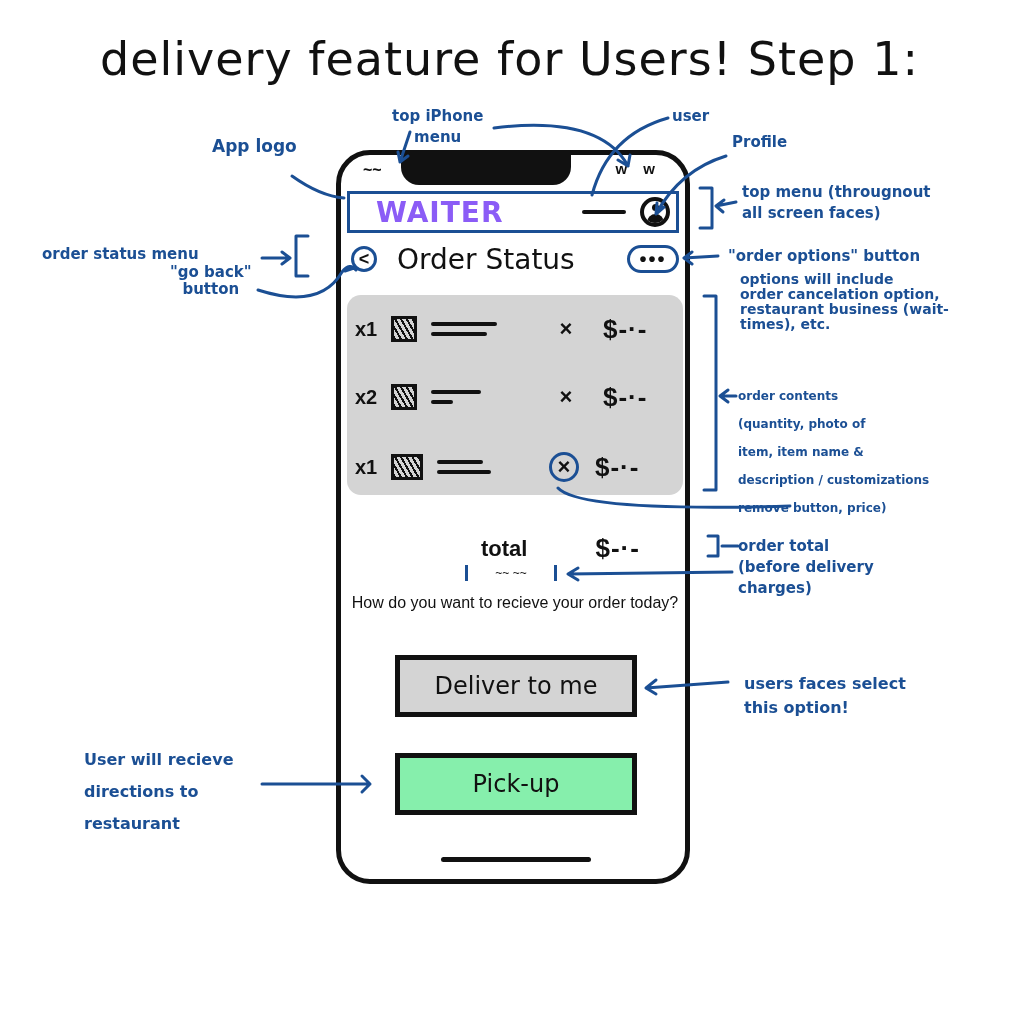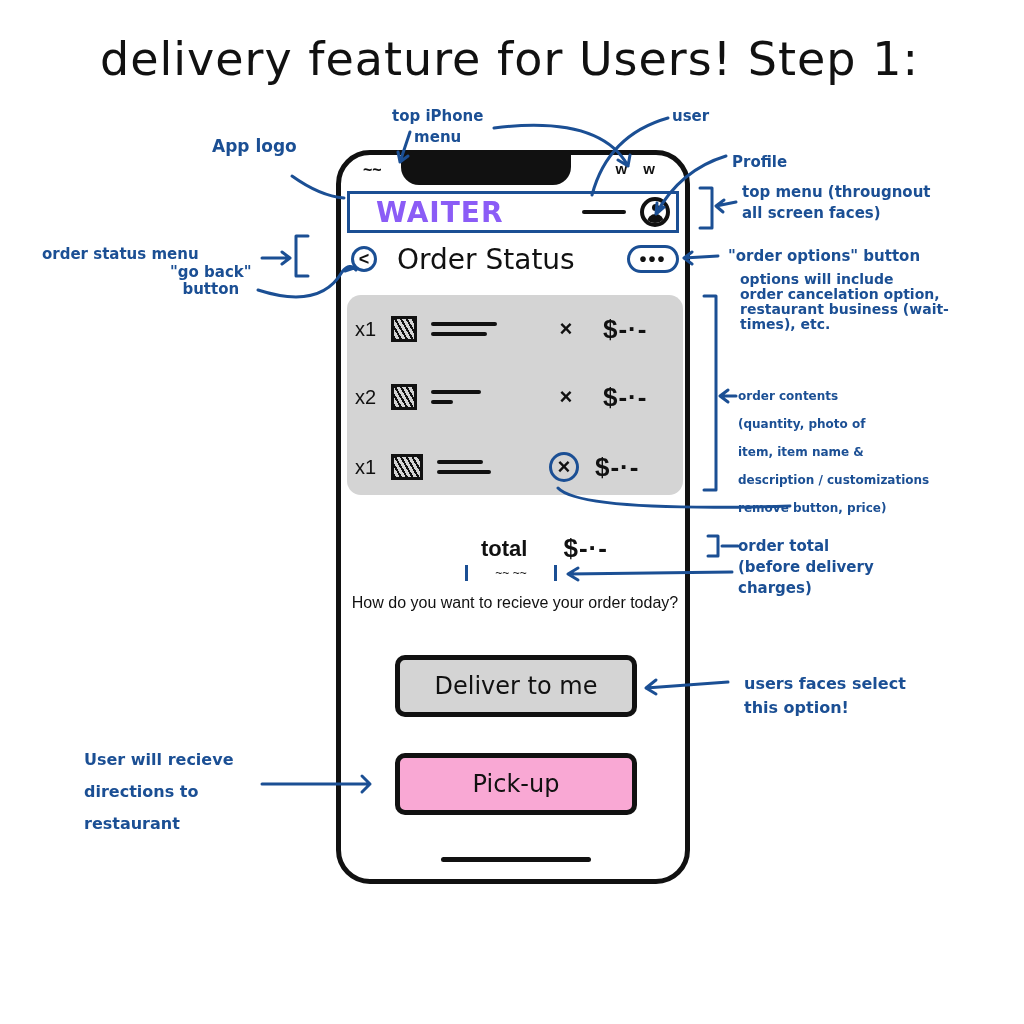--- a/index.html
+++ b/index.html
@@ -44,44 +44,44 @@
   }
   .page-title { font-size:28px; color:#111; margin-left:20px; flex:1; font-family:"DejaVu Sans", sans-serif; }
   .more {
     width:52px; height:28px; border:3px solid #1b4f94; border-radius:14px; box-sizing:border-box;
     display:flex; align-items:center; justify-content:center; font-size:20px; color:#111; letter-spacing:2px; font-weight:bold;
   }
   .order-box {
     position:absolute; left:6px; top:140px; width:336px; height:200px; background:#d4d4d4; border-radius:14px;
   }
   .order-row { position:absolute; left:8px; width:320px; height:40px; display:flex; align-items:center; }
-  .qty { width:36px; font-size:20px; color:#111; font-weight:normal; }
+  .qty { width:36px; font-size:20px; color:#111; font-weight:bold; }
   .thumb {
     width:26px; height:26px; border:3px solid #111; box-sizing:border-box;
     background: repeating-linear-gradient(60deg, #111 0 2px, #d4d4d4 2px 5px);
   }
   .name-lines { margin-left:14px; width:70px; }
   .name-lines div { height:4px; background:#111; margin:6px 0; border-radius:2px; }
   .remove { margin-left:50px; width:30px; height:30px; display:flex; align-items:center; justify-content:center; font-size:22px; font-weight:bold; color:#111; box-sizing:border-box; }
   .remove.circled { border:3px solid #1b4f94; border-radius:50%; }
   .price { margin-left:22px; font-size:26px; color:#111; font-weight:bold; letter-spacing:1px; }
-  .total-row { position:absolute; left:140px; top:378px; display:flex; align-items:center; }
+  .total-row { position:absolute; left:140px; top:378px; display:flex; align-items:center;gap:32px; }
   .total-label { font-size:22px; font-weight:bold; color:#111; margin-right:36px; }
   .total-value { font-size:26px; font-weight:bold; color:#111; letter-spacing:1px; }
   .total-sub {
     position:absolute; left:124px; top:410px; width:86px; height:16px; border:3px solid #1b4f94; border-top:none; border-bottom:none;
     font-size:12px; text-align:center; line-height:16px; color:#111;
   }
   .question { position:absolute; left:6px; top:436px; width:336px; text-align:center; font-size:16px; line-height:24px; color:#111; }
   .btn {
-    position:absolute; left:54px; width:242px; height:62px; border:5px solid #111; border-radius:10px; box-sizing:border-box;
+    position:absolute; left:54px; width:242px; height:62px; border:5px solid #111; border-radius:0; box-sizing:border-box;
     display:flex; align-items:center; justify-content:center; font-size:24px; color:#111; font-family:"DejaVu Sans", sans-serif; cursor:pointer;
   }
   .btn.deliver { top:500px; background:#d4d4d4; }
-  .btn.pickup { top:598px; background:#f9a8d4; }
+  .btn.pickup { top:598px; background:#86efac; }
   .home-bar { position:absolute; left:100px; top:702px; width:150px; height:5px; background:#111; border-radius:3px; }
   svg.overlay { position:absolute; left:0; top:0; }
 </style>
 </head>
 <body>
 
 <div class="title">delivery feature for Users! Step 1:</div>
 
 <div class="phone">
   <div class="notch"></div>
@@ -146,21 +146,21 @@
 
   <div class="btn deliver">Deliver to me</div>
   <div class="btn pickup">Pick-up</div>
   <div class="home-bar"></div>
 </div>
 
 <div class="anno" style="left:212px;top:136px;font-size:17px">App logo</div>
 <div class="anno" style="left:392px;top:106px;text-align:center">top iPhone
 menu</div>
 <div class="anno" style="left:672px;top:106px">user</div>
-<div class="anno" style="left:732px;top:152px">Profile</div>
+<div class="anno" style="left:732px;top:132px">Profile</div>
 <div class="anno" style="left:742px;top:182px">top menu (througnout
 all screen faces)</div>
 <div class="anno" style="left:728px;top:246px">"order options" button</div>
 <div class="anno" style="left:740px;top:272px;font-size:14px;line-height:15px">options will include
 order cancelation option,
 restaurant business (wait-
 times), etc.</div>
 <div class="anno" style="left:42px;top:244px">order status menu</div>
 <div class="anno" style="left:170px;top:264px;text-align:center;line-height:17px">"go back"
 button</div>

